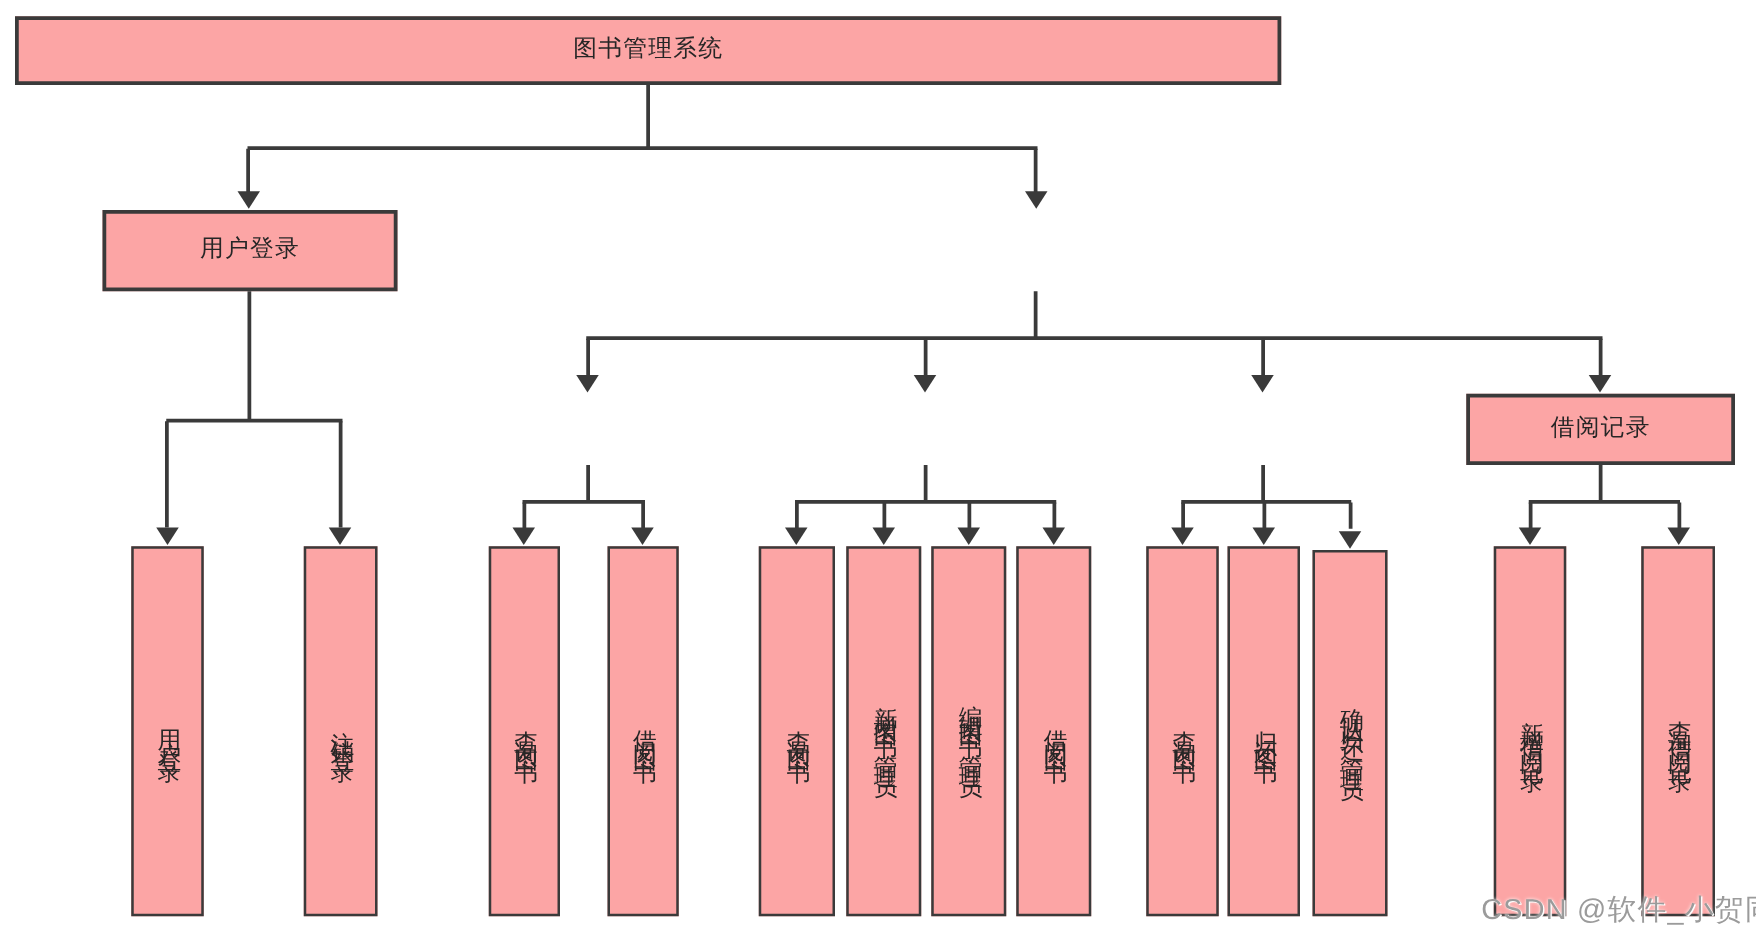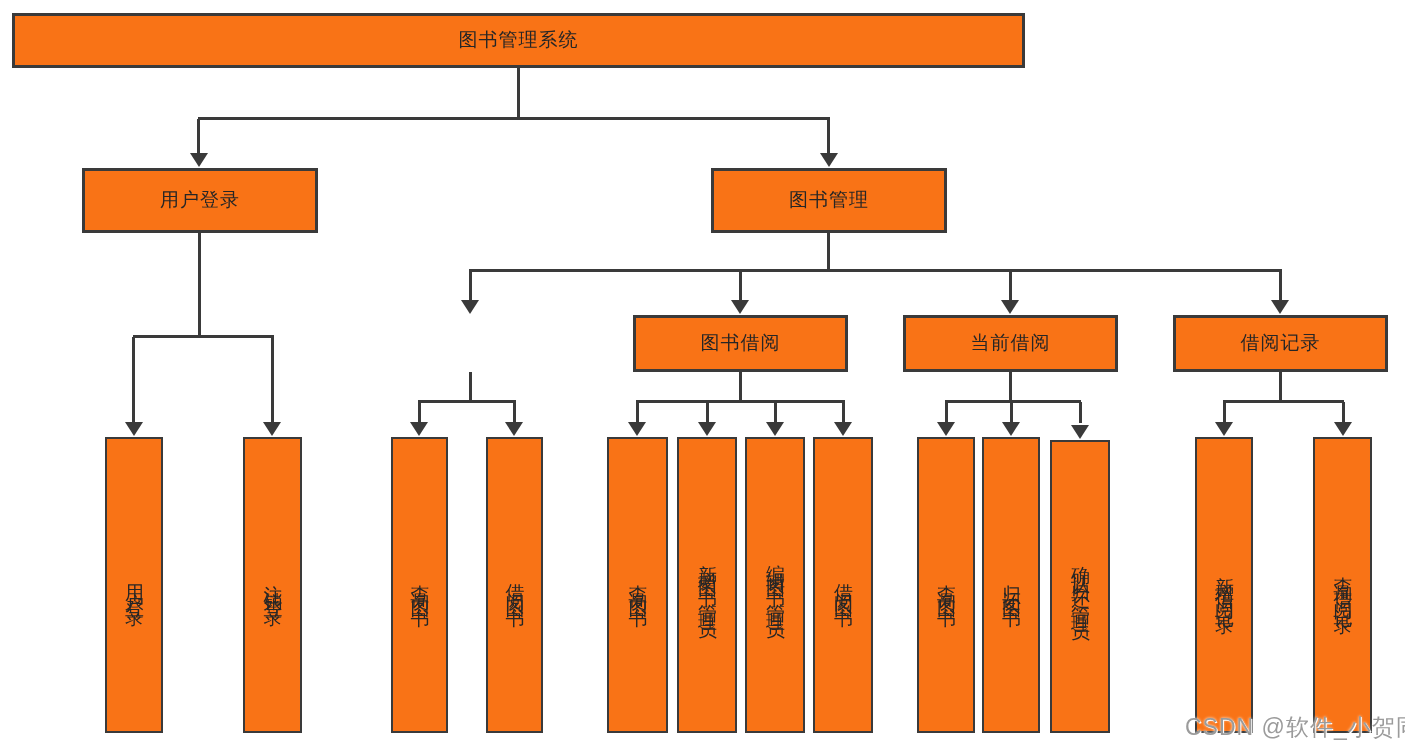--- a/index.html
+++ b/index.html
@@ -7,21 +7,21 @@
     position:relative;
     width:1405px;height:747px;
     background:var(--background,#fff);
     font-family:"Liberation Sans","DejaVu Sans",sans-serif;
     overflow:hidden;
   }
   .box{
     position:absolute;
     box-sizing:border-box;
     border:3px solid var(--line,#3a3a3a);
-    background:#f97316;
+    background:#fca5a5;
     display:flex;align-items:center;justify-content:center;
     color:#262626;
     font-size:19px;
     letter-spacing:1px;
     text-align:right;
     line-height:1.2;
   }
   .tall{
     border-width:2.5px;
     writing-mode:vertical-rl;
@@ -57,42 +57,39 @@
   <div class="box" style="left:12px;top:13px;width:1013px;height:55px;">图书管理系统</div>
 
   <div class="vline" style="left:517px;top:68px;height:50px;"></div>
   <div class="hline" style="left:198px;top:117px;width:632px;"></div>
   <div class="vline" style="left:197px;top:119px;height:36px;"></div>
   <div class="arrow" style="left:190px;top:153px;"></div>
   <div class="vline" style="left:827px;top:119px;height:36px;"></div>
   <div class="arrow" style="left:820px;top:153px;"></div>
 
   <div class="box" style="left:82px;top:168px;width:236px;height:65px;">用户登录</div>
-  <div class="box" style="left:711px;top:168px;width:236px;height:65px;">图书管理</div>
 
   <div class="vline" style="left:198px;top:233px;height:104px;"></div>
   <div class="hline" style="left:133px;top:335px;width:141px;"></div>
   <div class="vline" style="left:132px;top:337px;height:85px;"></div>
   <div class="arrow" style="left:125px;top:422px;"></div>
   <div class="vline" style="left:271px;top:337px;height:85px;"></div>
   <div class="arrow" style="left:263px;top:422px;"></div>
 
   <div class="vline" style="left:827px;top:233px;height:38px;"></div>
   <div class="hline" style="left:469px;top:269px;width:813px;"></div>
   <div class="vline" style="left:469px;top:271px;height:30px;"></div>
   <div class="arrow" style="left:461px;top:300px;"></div>
   <div class="vline" style="left:739px;top:271px;height:30px;"></div>
   <div class="arrow" style="left:731px;top:300px;"></div>
   <div class="vline" style="left:1009px;top:271px;height:30px;"></div>
   <div class="arrow" style="left:1001px;top:300px;"></div>
   <div class="vline" style="left:1279px;top:271px;height:30px;"></div>
   <div class="arrow" style="left:1271px;top:300px;"></div>
 
-  <div class="box" style="left:633px;top:315px;width:215px;height:57px;">图书借阅</div>
-  <div class="box" style="left:903px;top:315px;width:215px;height:57px;">当前借阅</div>
   <div class="box" style="left:1173px;top:315px;width:215px;height:57px;">借阅记录</div>
 
   <div class="vline" style="left:469px;top:372px;height:30px;"></div>
   <div class="hline" style="left:418px;top:400px;width:98px;"></div>
   <div class="vline" style="left:418px;top:402px;height:21px;"></div>
   <div class="arrow" style="left:410px;top:422px;"></div>
   <div class="vline" style="left:513px;top:402px;height:21px;"></div>
   <div class="arrow" style="left:505px;top:422px;"></div>
 
   <div class="vline" style="left:739px;top:372px;height:30px;"></div>

